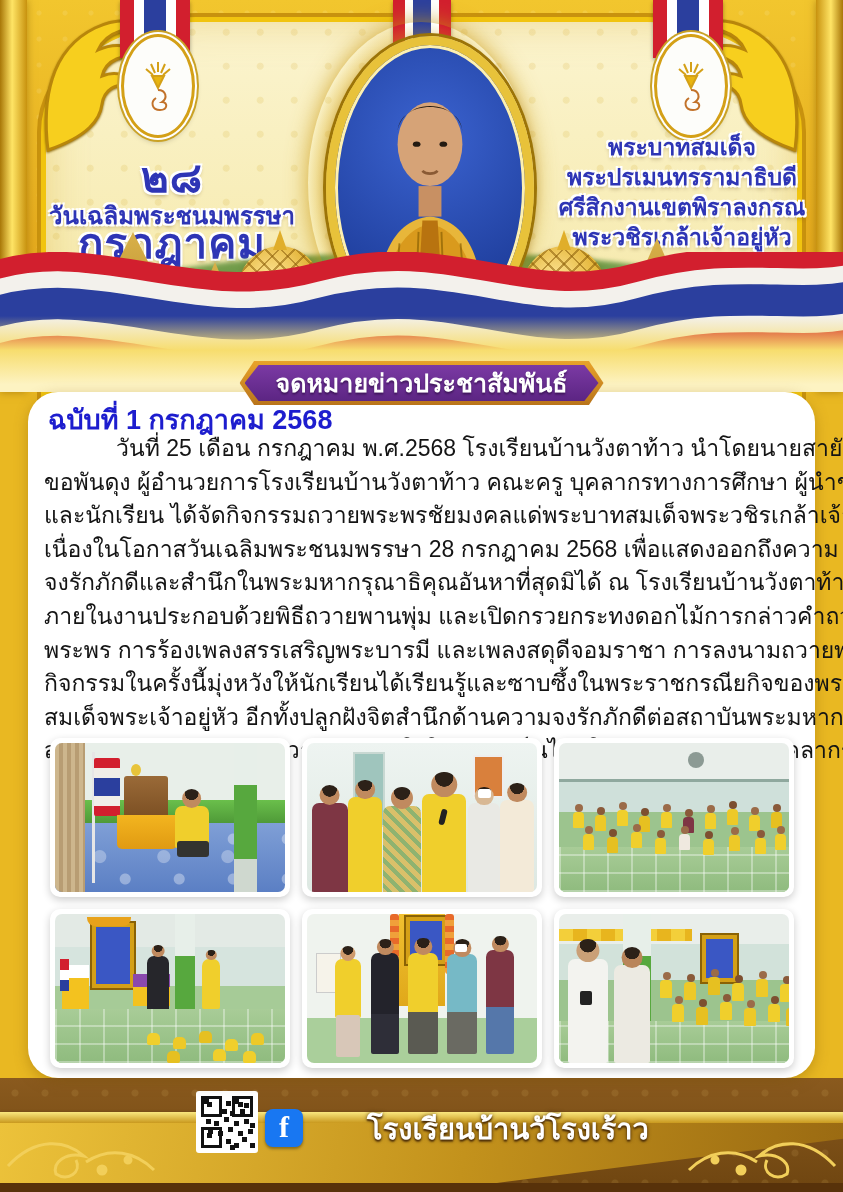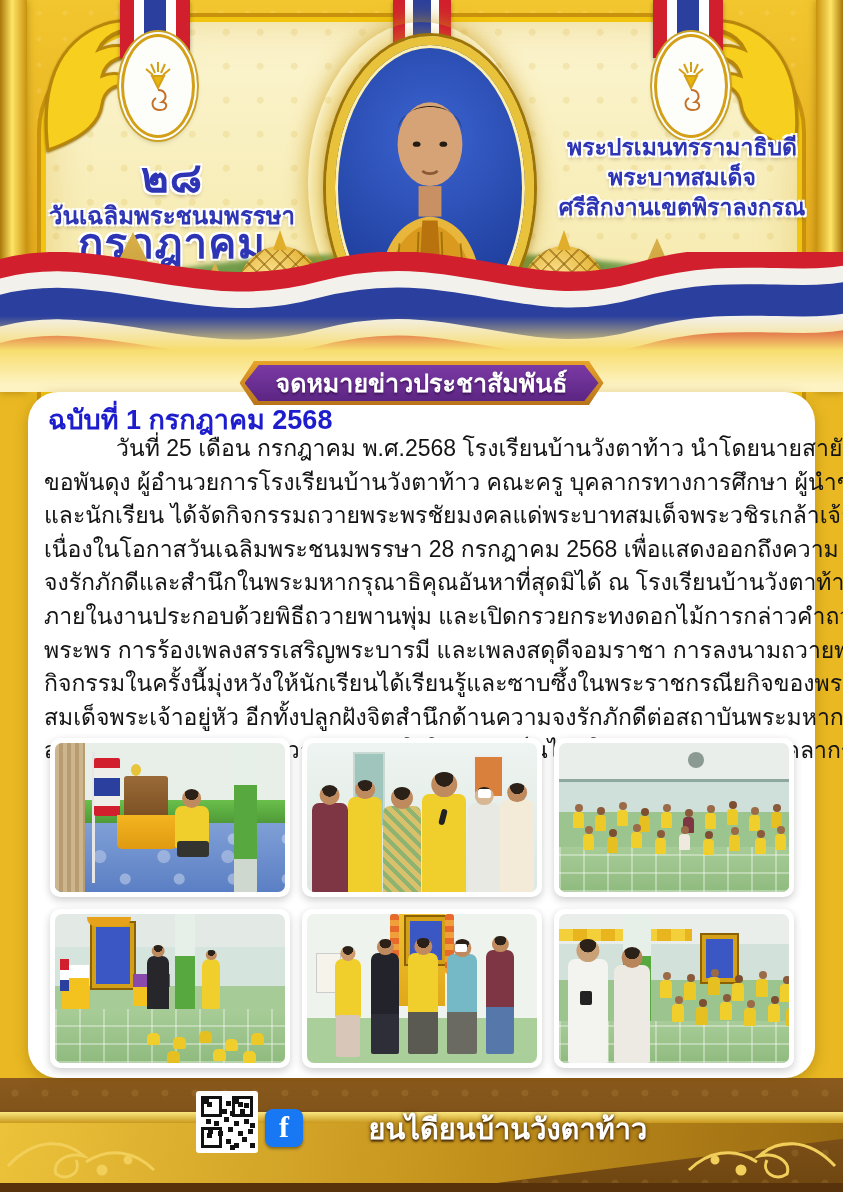--- a/index.html
+++ b/index.html
@@ -188,23 +188,24 @@
             <path d="M20 6 L20 16 M13 8 L17 17 M27 8 L23 17 M8 13 L15 19 M32 13 L25 19"></path>
             <path d="M14 20 L26 20 L20 32 Z" fill="#e8b50f"></path>
             <path d="M20 34 C28 34 30 42 24 46 C30 46 30 54 22 54 C14 54 12 46 18 42" stroke="#c2722a"></path>
           </g>
         </svg>
     </div>
 
     <div class="date-thai outline-blue">๒๘ กรกฎาคม</div>
     <div class="date-caption outline-blue">วันเฉลิมพระชนมพรรษา</div>
     <div class="royal-title outline-blue">
+      <div>พระบาทสมเด็จ</div>
       <div>พระปรเมนทรรามาธิบดี</div>
-      <div>พระบาทสมเด็จ</div>
       <div>ศรีสิกงานเขตพิราลงกรณ</div>
+      <div>พระวชิรเกล้าเจ้าอยู่หัว</div>
     </div>
 
     <div class="hill"></div>
     <div class="spire" style="left:78px;top:232px;width:110px;height:130px"></div>
     <div class="spire" style="left:180px;top:262px;width:70px;height:100px"></div>
     <div class="spire" style="left:612px;top:238px;width:90px;height:124px"></div>
     <div class="spire" style="left:700px;top:258px;width:80px;height:104px"></div>
     <div class="bell" style="left:236px;top:246px"></div>
     <div class="bell" style="left:520px;top:246px"></div>
 
@@ -387,16 +388,16 @@
     </div>
 
     <div class="qr">
       <div class="fndr" style="left:5px;top:5px"></div>
       <div class="fndr" style="right:5px;top:5px"></div>
       <div class="fndr" style="left:5px;bottom:5px"></div>
       <div class="dots"></div>
     </div>
     <div class="fb">f</div>
 
-    <div class="footer-text f-line1">ยนไดียนบ้านวังตาท้าว</div>
+    <div class="footer-text f-line1">โรงเรียนบ้านวัโรงเร้าว</div>
   </div>
 
 </div>
 
 </body></html>

